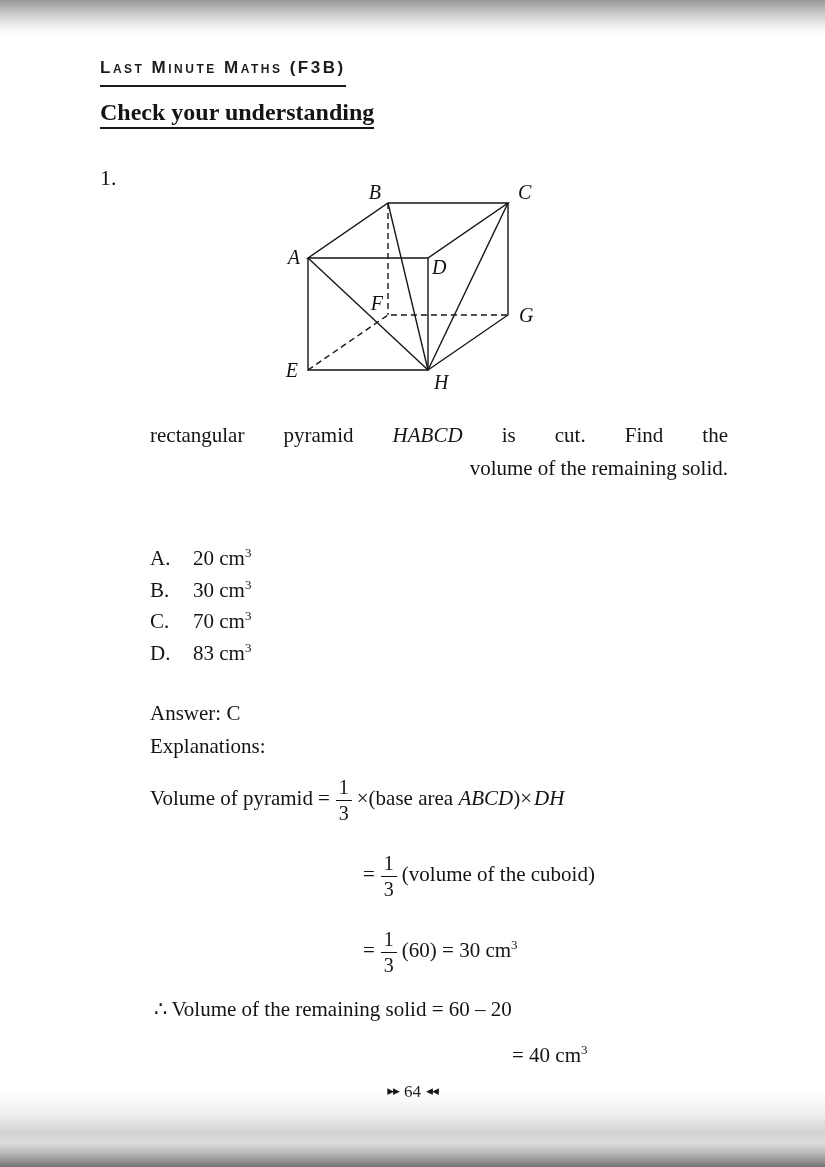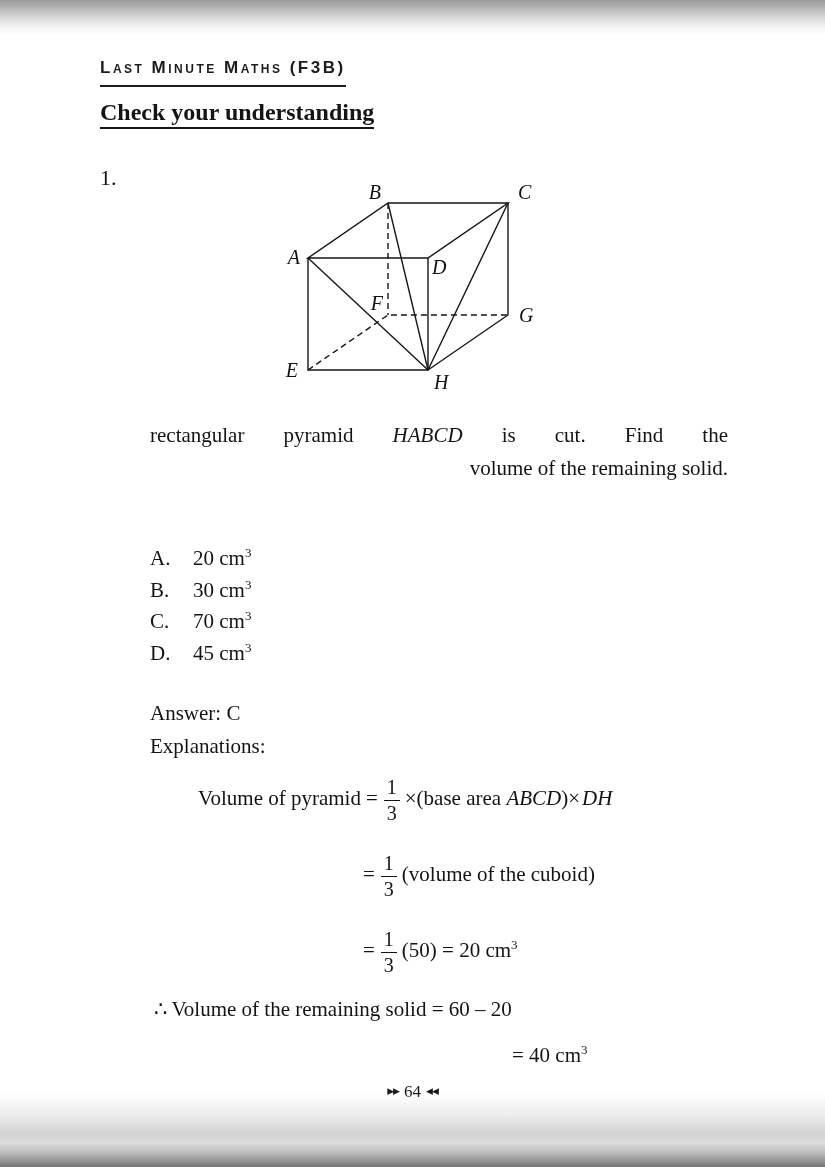--- a/index.html
+++ b/index.html
@@ -138,31 +138,31 @@
 
 <div class="question-text">
   <div class="q-line q-just"><span>rectangular pyramid </span><i>HABCD</i><span> is cut. Find the</span></div>
   <div class="q-line q-last">volume of the remaining solid.</div>
 </div>
 
 <div class="options">
   <div><span class="opt-letter">A.</span><span>20 cm</span><sup>3</sup></div>
   <div><span class="opt-letter">B.</span><span>30 cm</span><sup>3</sup></div>
   <div><span class="opt-letter">C.</span><span>70 cm</span><sup>3</sup></div>
-  <div><span class="opt-letter">D.</span><span>45 cm</span><sup>3</sup></div>
+  <div><span class="opt-letter">D.</span><span>83 cm</span><sup>3</sup></div>
 </div>
 
 <div class="answer-line">Answer: C</div>
 <div class="expl-heading">Explanations:</div>
 
-<div class="math-line" style="left:150px; top:776px;margin-left:48px;"><span>Volume of pyramid</span><span class="eq">=</span><span class="frac"><span class="num">1</span><span class="den">3</span></span><span>×(base area </span><i>ABCD</i><span>)×</span><i style="margin-left:2px;">DH</i></div>
+<div class="math-line" style="left:150px; top:776px;"><span>Volume of pyramid</span><span class="eq">=</span><span class="frac"><span class="num">1</span><span class="den">3</span></span><span>×(base area </span><i>ABCD</i><span>)×</span><i style="margin-left:2px;">DH</i></div>
 
 <div class="math-line" style="left:363px; top:852px;"><span class="eq" style="margin-left:0;">=</span><span class="frac"><span class="num">1</span><span class="den">3</span></span><span>(volume of the cuboid)</span></div>
 
-<div class="math-line" style="left:363px; top:928px;"><span class="eq" style="margin-left:0;">=</span><span class="frac"><span class="num">1</span><span class="den">3</span></span><span>(50) = 20 cm</span><sup>3</sup></div>
+<div class="math-line" style="left:363px; top:928px;"><span class="eq" style="margin-left:0;">=</span><span class="frac"><span class="num">1</span><span class="den">3</span></span><span>(60) = 30 cm</span><sup>3</sup></div>
 
 <div class="math-line" style="left:154px; top:997px;text-align:right;"><span class="therefore">∴</span><span>Volume of the remaining solid = 60 – 20</span></div>
 
 <div class="math-line" style="left:512px; top:1031px;margin-top:12px;"><span>= 40 cm</span><sup>3</sup></div>
 
 <div class="footer"><span class="arrows">▶▶</span><span>64</span><span class="arrows">◀◀</span></div>
 
 <div class="bottom-shade"></div>
 
 </body></html>

